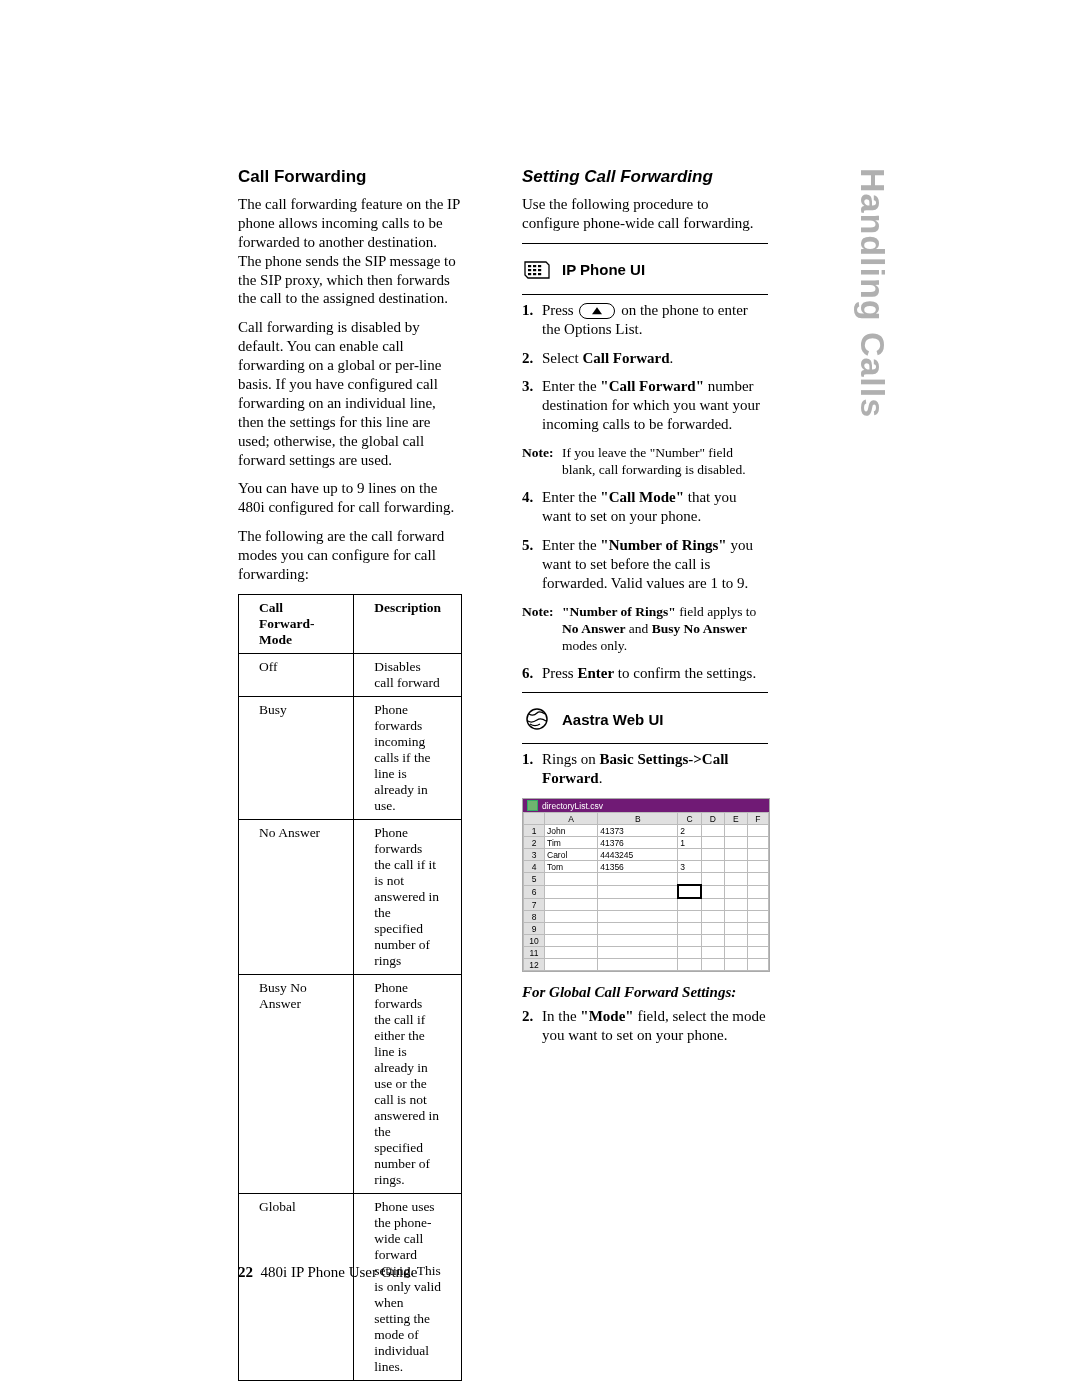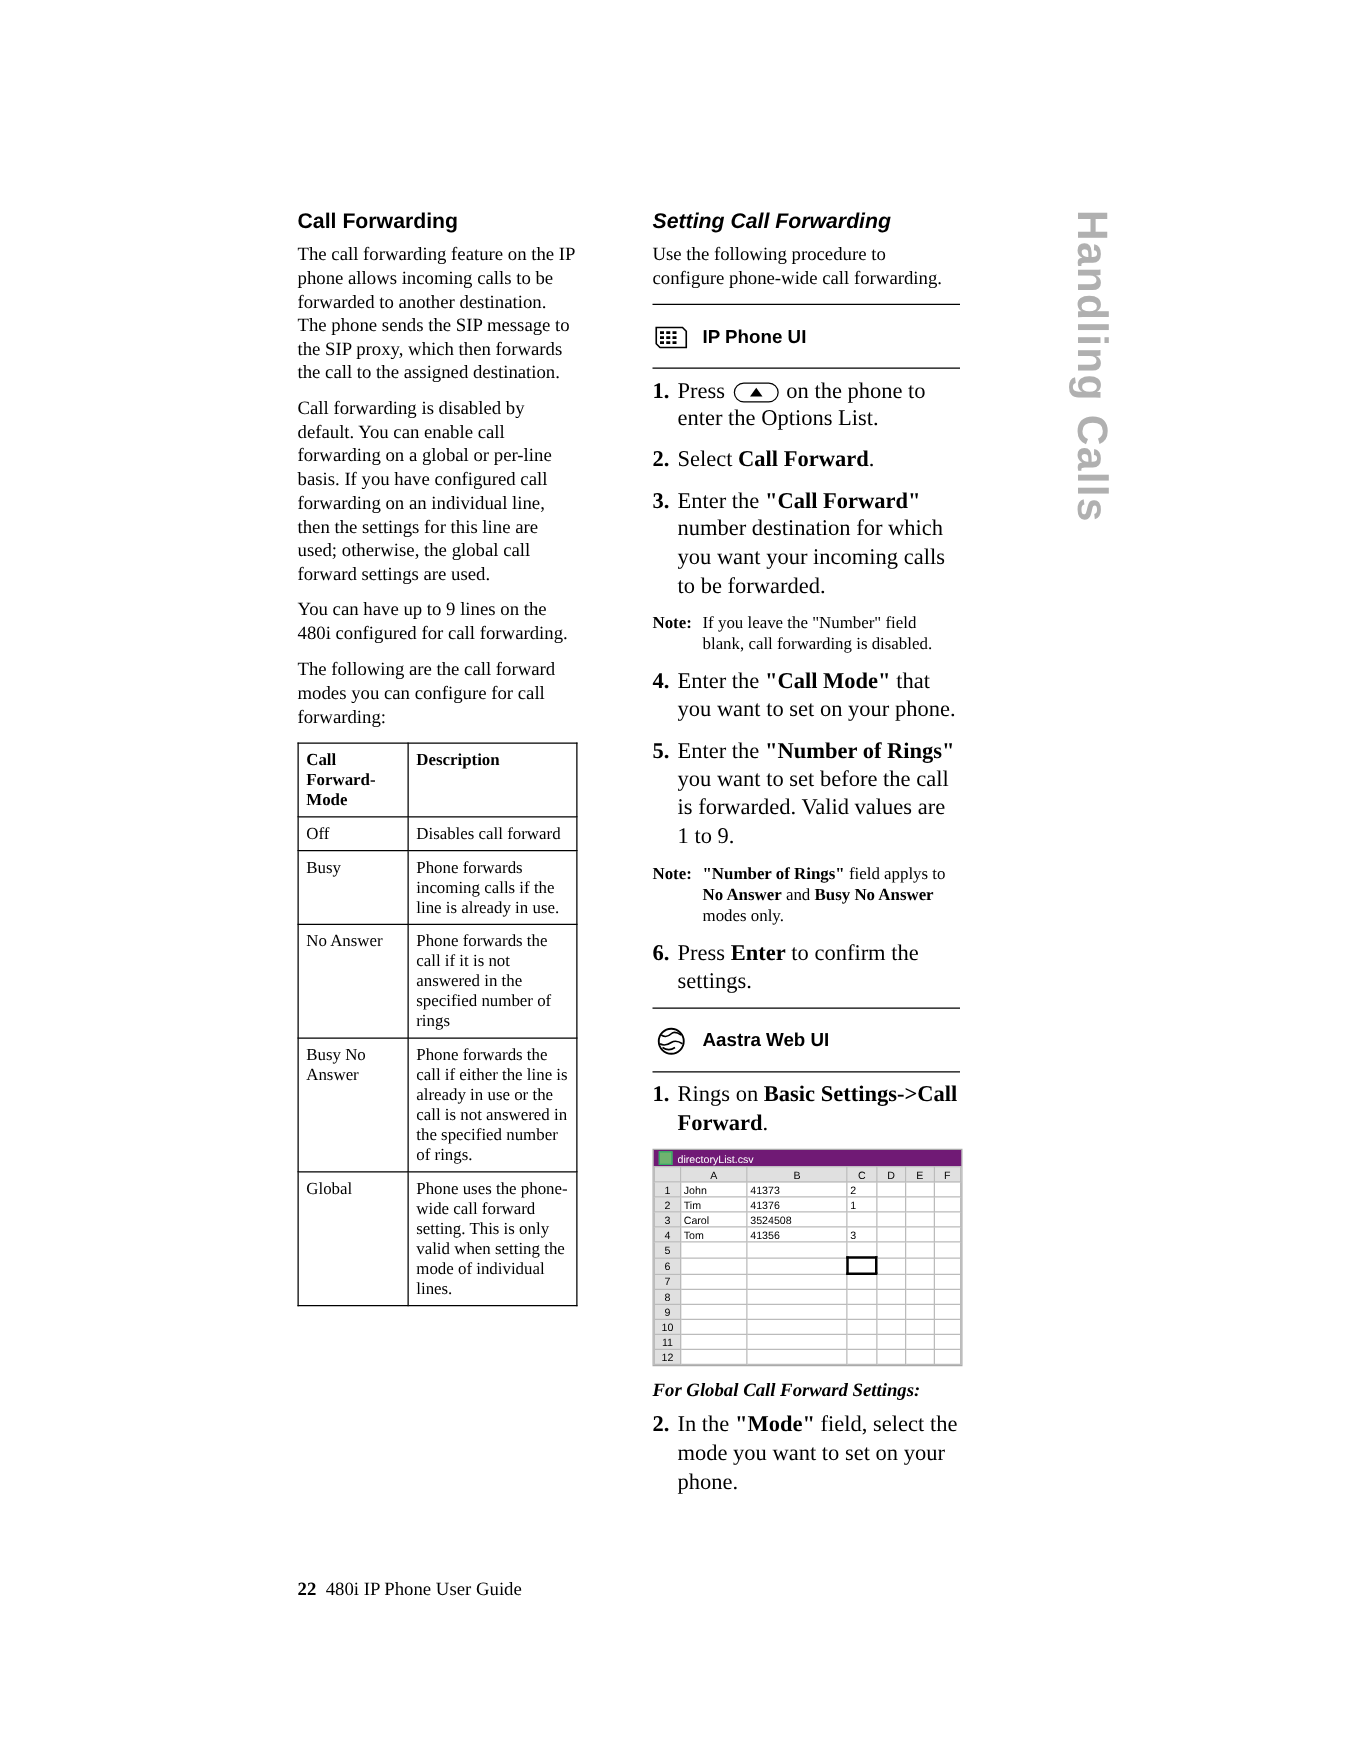--- a/index.html
+++ b/index.html
@@ -9,24 +9,24 @@
   .col{width:246px}
   .col.col2{width:246px}
   .h1{font-family:Arial,Helvetica,sans-serif;font-weight:bold;font-size:17px;margin:0 0 8px}
   .h1.ital{font-style:italic}
   p{font-size:15px;line-height:1.26;margin:0 0 10px}
   .sub{display:flex;align-items:center;gap:10px;margin:14px 0 12px}
   .sub-label{font-family:Arial,Helvetica,sans-serif;font-weight:bold;font-size:15px}
   .sub-icon{width:30px;height:24px;display:inline-flex;align-items:center;justify-content:center}
   .sub-icon svg{display:block}
   table.modes{border-collapse:collapse;width:100%;font-size:13.5px;margin-top:6px}
-  table.modes th,table.modes td{border:1px solid #000;padding:5px 6px;vertical-align:top;text-align:left}
+  table.modes th,table.modes td{border:1px solid #000;padding:5px 20px;vertical-align:top;text-align:left}
   table.modes th{font-weight:bold}
   .ol{counter-reset:li;padding-left:0;margin:0}
-  .li{font-size:18px;line-height:1.26;margin:0 0 10px 0;padding-left:20px;position:relative}
+  .li{font-size:15px;line-height:1.26;margin:0 0 10px 0;padding-left:20px;position:relative}
   .li::before{counter-increment:li;content:counter(li) ".";font-weight:bold;position:absolute;left:0}
   .note{font-size:13.5px;line-height:1.26;margin:0 0 10px 0;padding-left:40px;position:relative}
   .note .note-label{font-weight:bold;position:absolute;left:0}
   .divider{border:none;border-top:1px solid #000;margin:8px 0 6px}
   .btn-key{display:inline-block;width:34px;height:14px;border:1px solid #000;border-radius:9px;vertical-align:middle;position:relative;margin:0 2px}
   .btn-key::after{content:"";position:absolute;left:50%;top:50%;transform:translate(-50%,-55%);border-left:5px solid transparent;border-right:5px solid transparent;border-bottom:7px solid #000}
   .csv{border:1px solid #aaa;margin:6px 0 12px;width:246px;font-family:Tahoma,Arial,sans-serif;font-size:8.5px}
   .csv-title{background:#701a75;color:#fff;padding:1px 4px;font-size:8.5px;display:flex;align-items:center;gap:4px}
   .csv-title-icon{width:9px;height:9px;background:#6fb36f;border:1px solid #3a6;display:inline-block}
   .csv-grid{border-collapse:collapse;width:100%}
@@ -185,21 +185,21 @@
                 <td>Tim</td>
                 <td>41376</td>
                 <td>1</td>
                 <td></td>
                 <td></td>
                 <td></td>
               </tr>
           <tr>
                 <td class="rownum">3</td>
                 <td>Carol</td>
-                <td>3524508</td>
+                <td>4443245</td>
                 <td></td>
                 <td></td>
                 <td></td>
                 <td></td>
               </tr>
           <tr>
                 <td class="rownum">4</td>
                 <td>Tom</td>
                 <td>41356</td>
                 <td>3</td>

